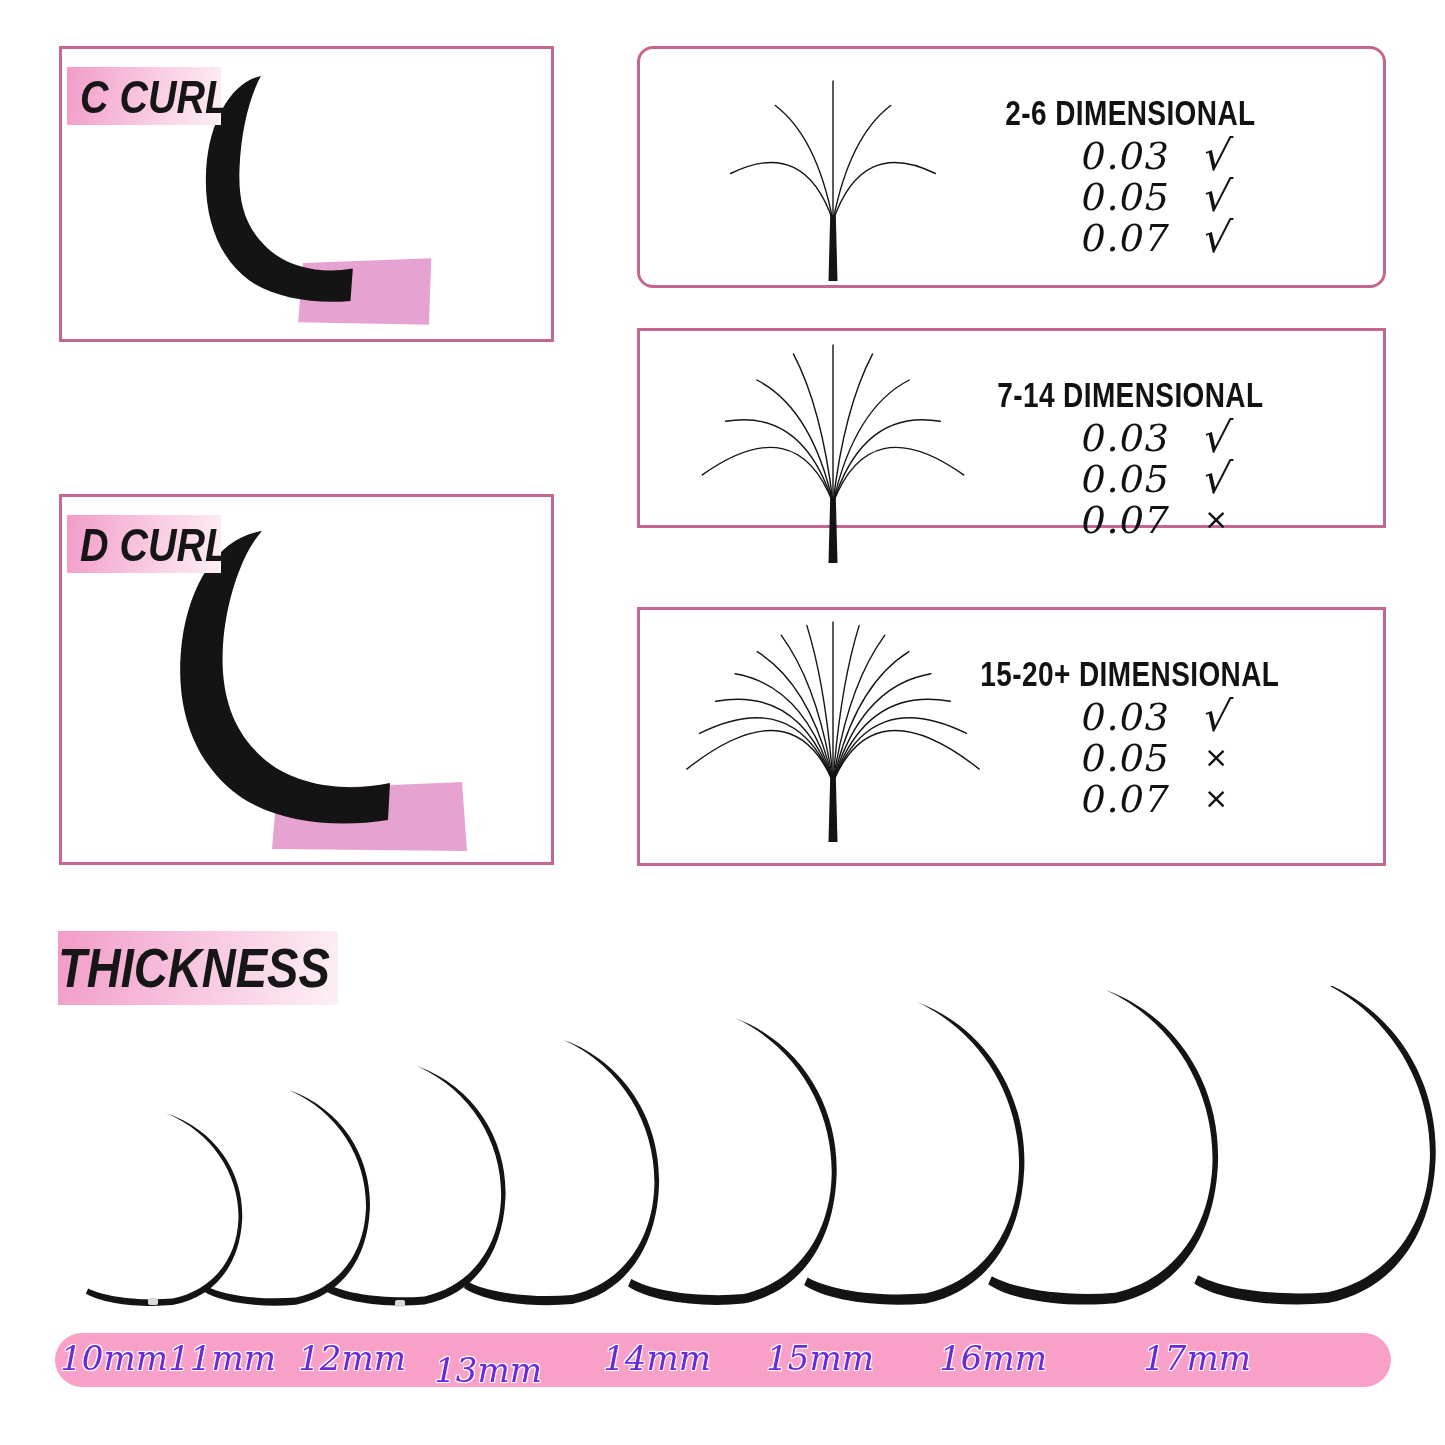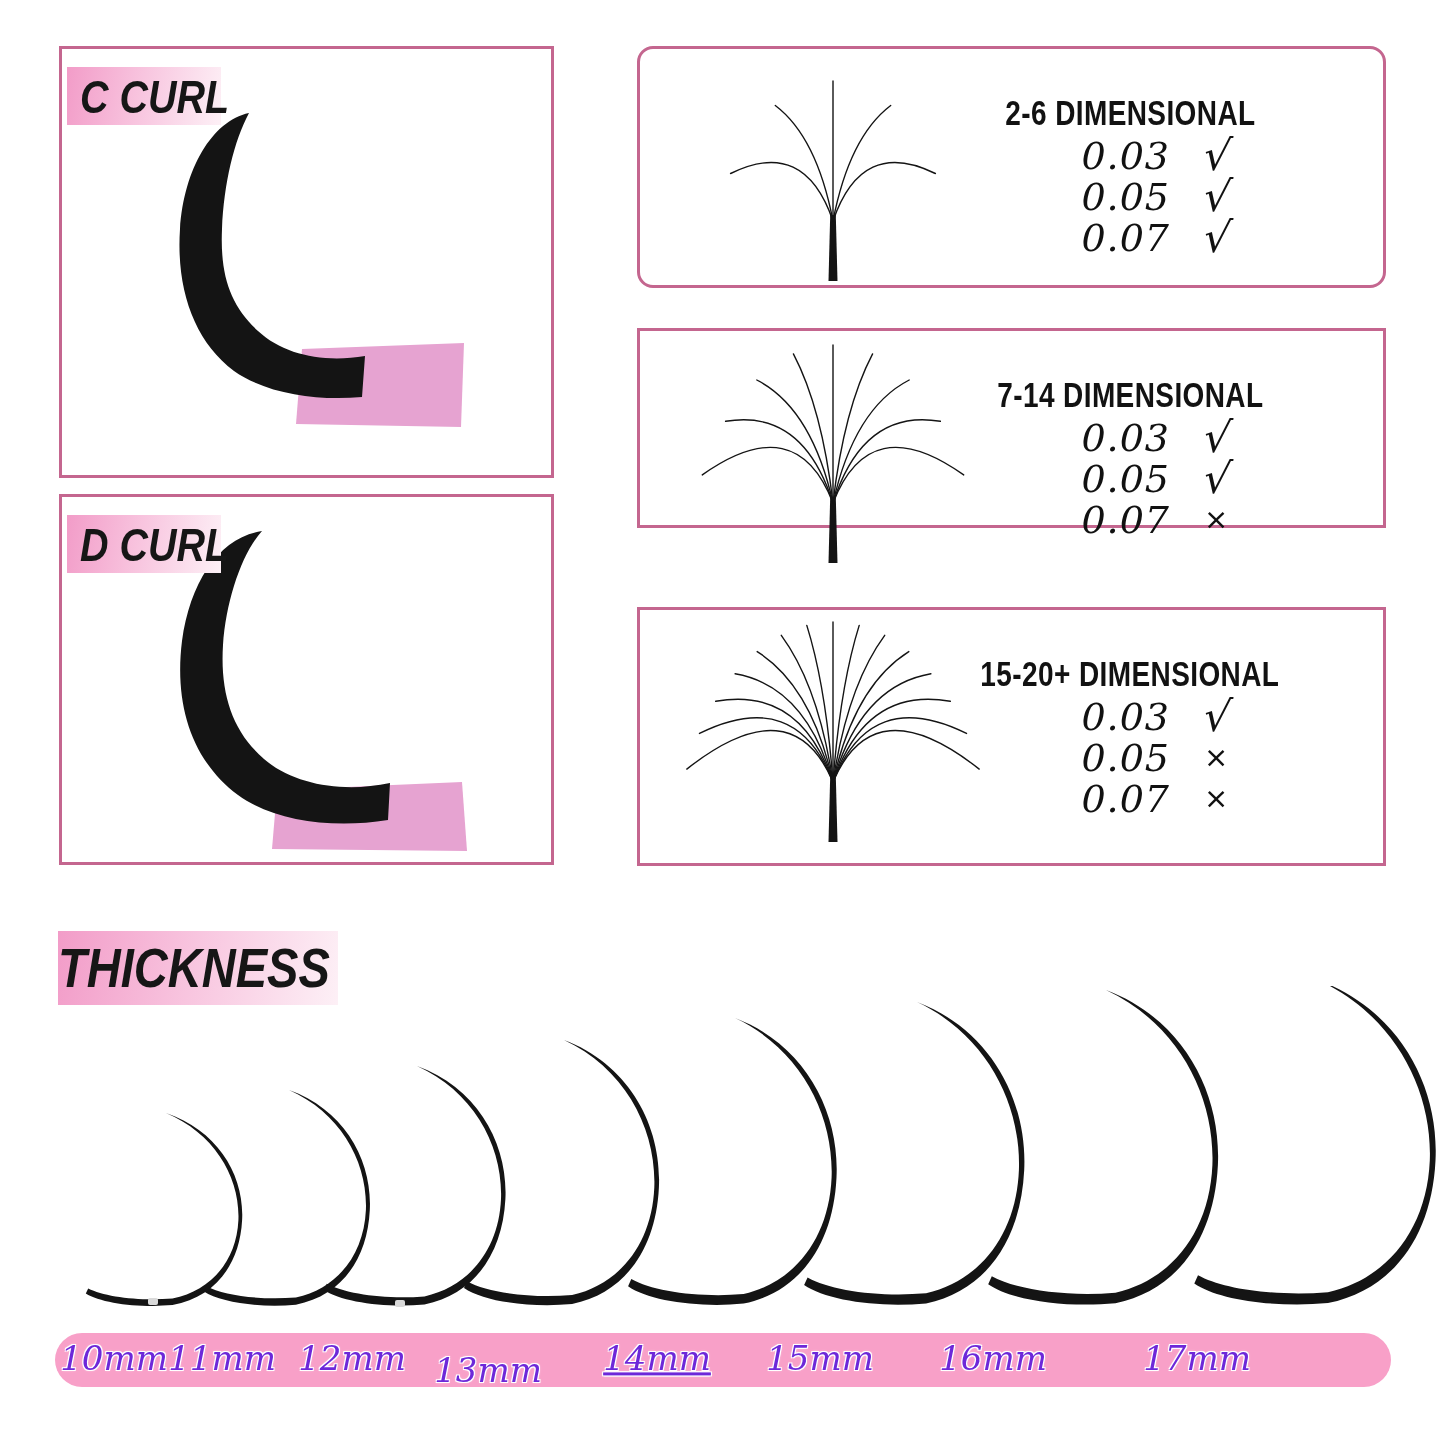--- a/index.html
+++ b/index.html
@@ -1,21 +1,21 @@
 <!DOCTYPE html>
 <html><head>
 <meta charset="utf-8">
 <style>
   html,body{margin:0;padding:0;background:#fff;}
   #page{position:relative;width:1445px;height:1445px;background:#ffffff;
         font-family:"Liberation Sans",sans-serif;overflow:hidden;
         --border:#c4668f; --bar:#f8a0c8; --chipFrom:#f29cc8; --chipMid:#f8c5df; --chipTo:#fdf0f6;
         --square:#e6a3d1; --ink:#141414;}
   .card{position:absolute;background:#fff;border:3px solid var(--border);box-sizing:border-box;}
-  #c-curl-card{left:59px;top:46px;width:495px;height:432px;}
+  #c-curl-card{left:59px;top:46px;width:495px;height:296px;}
   #d-curl-card{left:59px;top:494px;width:495px;height:371px;}
   .dim-card{left:637px;width:749px;}
   #dim-card-0{top:46px;height:242px;border-radius:16px;}
   #dim-card-1{top:328px;height:200px;}
   #dim-card-2{top:607px;height:259px;}
   .chip{position:absolute;display:flex;align-items:center;
         background:linear-gradient(100deg,var(--chipFrom) 0%,var(--chipMid) 48%,var(--chipTo) 100%);}
   .chip .txt{font-style:italic;font-weight:700;color:#161616;line-height:1;
         transform:scaleX(.84);transform-origin:0 50%;white-space:nowrap;}
   .curl-chip{left:5px;top:18px;width:141px;height:58px;padding-left:13px;z-index:3;}
@@ -243,19 +243,19 @@
     C 1377.5 102.2 1338.0 28.4 1263.0 -6.0 Z" fill="#141414"></path>
         <rect x="93" y="312" width="10" height="7" rx="2" fill="#d9d9d9"></rect>
         <rect x="340" y="314" width="10" height="7" rx="2" fill="#d9d9d9"></rect>
       </svg></div>
 
   <div id="length-bar">
       <span class="size-label" style="left: 59px;">10mm</span>
       <span class="size-label" style="left: 167px;">11mm</span>
       <span class="size-label" style="left: 297px;">12mm</span>
       <span class="size-label" style="left: 433px; margin-top: 12px;">13mm</span>
-      <span class="size-label" style="left: 602px; text-decoration: underline;">14mm</span>
+      <span class="size-label" style="left: 602px;">14mm</span>
       <span class="size-label" style="left: 765px;">15mm</span>
       <span class="size-label" style="left: 938px;">16mm</span>
       <span class="size-label" style="left: 1142px;">17mm</span>
     </div>
 
 </div>
 
 </body></html>

